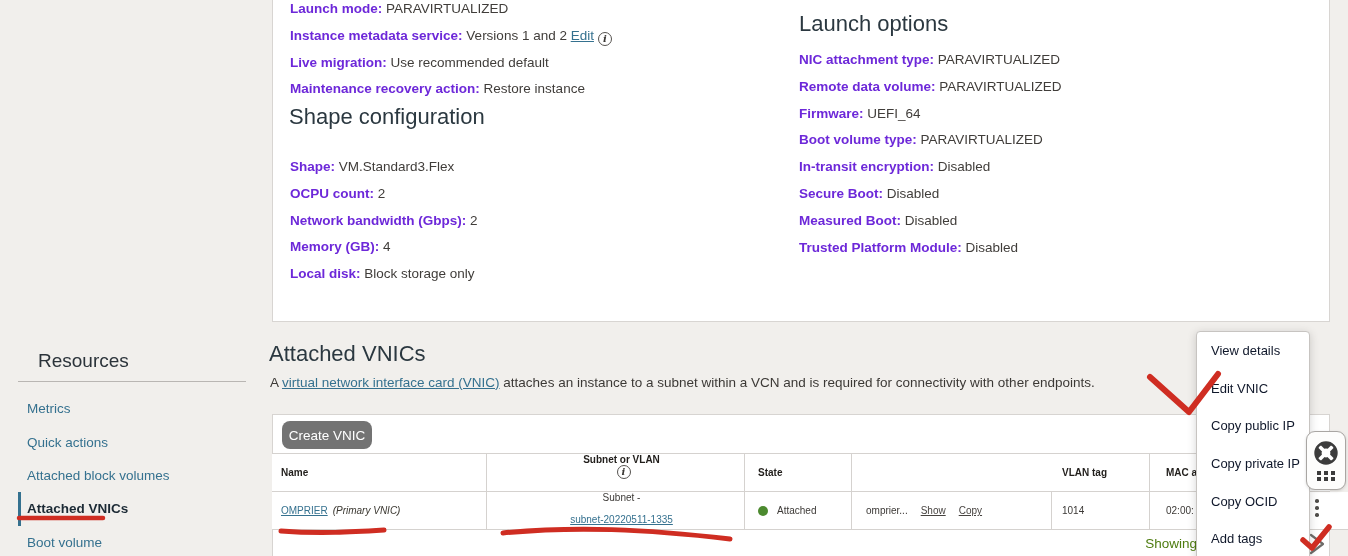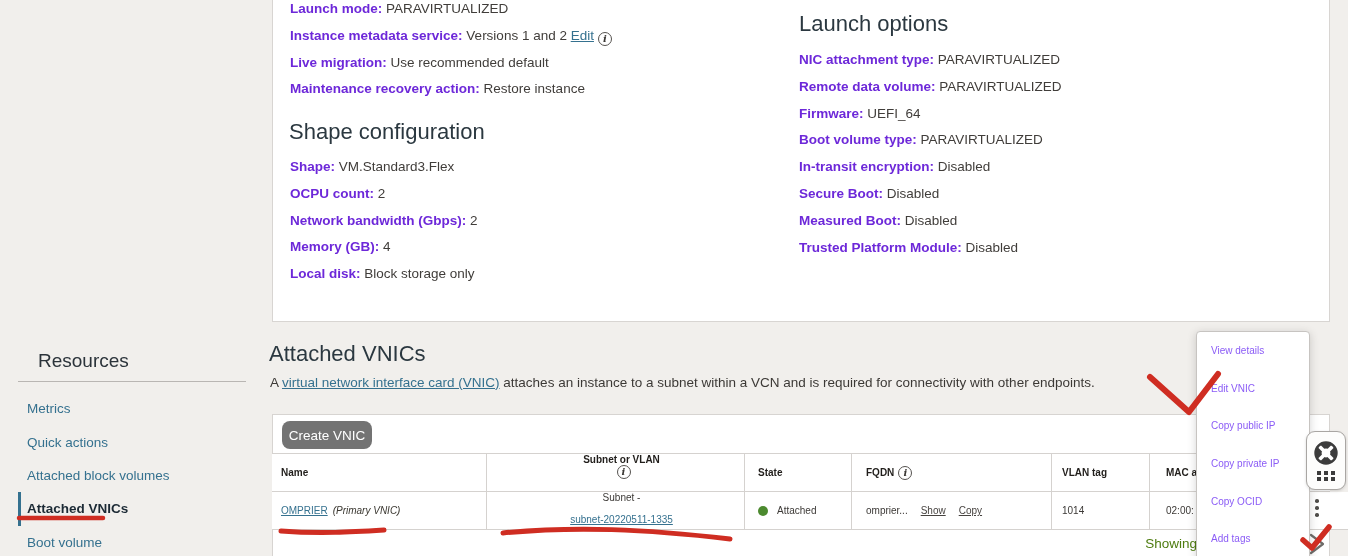--- a/index.html
+++ b/index.html
@@ -5,21 +5,21 @@
   * { margin:0; padding:0; box-sizing:border-box; }
   html,body { width:1348px; height:556px; }
   body { font-family:"Liberation Sans", sans-serif; background:#f1efec; overflow:hidden; }
   .screen { position:relative; width:1348px; height:556px; overflow:hidden; background:#f1efec; }
 
   
   .card-top { position:absolute; left:272px; top:-18px; width:1058px; height:340px;
               background:#ffffff; border:1px solid #d8d5d2; }
 
   .h2 { position:absolute; font-size:22px; font-weight:400; color:#2b3840; white-space:nowrap; }
-  .h2-shape  { left:289px; top:119px; }
+  .h2-shape  { left:289px; top:104px; }
   .h2-launch { left:799px; top:11px; }
   .h2-vnics  { left:269px; top:341px; }
   .h2-resources { left:18px; top:350px; font-size:19px; color:#2b333a;margin-left:20px; }
 
   .dblock { position:absolute; font-size:13.5px; color:#403d3a; }
   .dline  { height:26.8px; line-height:26.8px; white-space:nowrap; }
   .dlbl   { font-weight:bold; color:#6d28d9;text-align:right; }
   .blk-general { left:290px; top:-4px; }
   .blk-shape   { left:290px; top:154px; }
   .blk-launch  { left:799px; top:47px; }
@@ -75,21 +75,21 @@
   .kebab { position:absolute; left:1311px; top:497px; width:12px; height:22px; cursor:pointer;
            display:flex; flex-direction:column; align-items:center; justify-content:center; gap:3.5px; }
   .kebab i { width:3.5px; height:3.5px; border-radius:50%; background:#4f4d4a; }
   .pager-chevron { position:absolute; left:1305px; top:531px; width:24px; height:25px; cursor:pointer; }
 
   
   .ctx-menu { position:absolute; left:1196px; top:331px; width:114px; height:240px;
               background:#ffffff; border:1px solid #c7c4c1; border-radius:4px;
               box-shadow:0 2px 8px rgba(60,55,50,.22); z-index:5; }
   .ctx-item { height:37.6px; display:flex; align-items:center; padding-left:14px;
-              font-size:10px; color:#8b5cf6; cursor:pointer; white-space:nowrap; }
+              font-size:13px; color:#0f172a; cursor:pointer; white-space:nowrap; }
 
   
   .ext-widget { position:absolute; left:1306px; top:431px; width:40px; height:59px;
                 background:#fdfdfc; border:1px solid #a9a6a3; border-radius:9px; z-index:6;
                 box-shadow:0 1px 3px rgba(0,0,0,.15);
                 display:flex; flex-direction:column; align-items:center; justify-content:center; gap:5px;
                 cursor:pointer; }
   .grid-icon { width:18px; height:11px; display:grid; grid-template-columns:repeat(3,4px);
                grid-template-rows:repeat(2,4px); gap:2.5px 2.8px; }
   .grid-icon i { background:#3c3c3c; }
@@ -152,24 +152,20 @@
   <div class="thead-row">
     <div class="cell hcell cb c0">
         <span>Name</span>
       </div>
     <div class="cell hcell cb c1">
         <span>Subnet or VLAN</span>
         <span class="info-icon"></span>
       </div>
     <div class="cell hcell cb c2">
         <span>State</span>
-      </div>
-    <div class="cell hcell cb c3">
-        <span>FQDN</span>
-        <span class="info-icon"></span>
       </div>
     <div class="cell hcell cb c4">
         <span>VLAN tag</span>
       </div>
     <div class="cell hcell c5">
         <span>MAC address</span>
       </div>
   </div>
 
   <div class="tbody-row">

